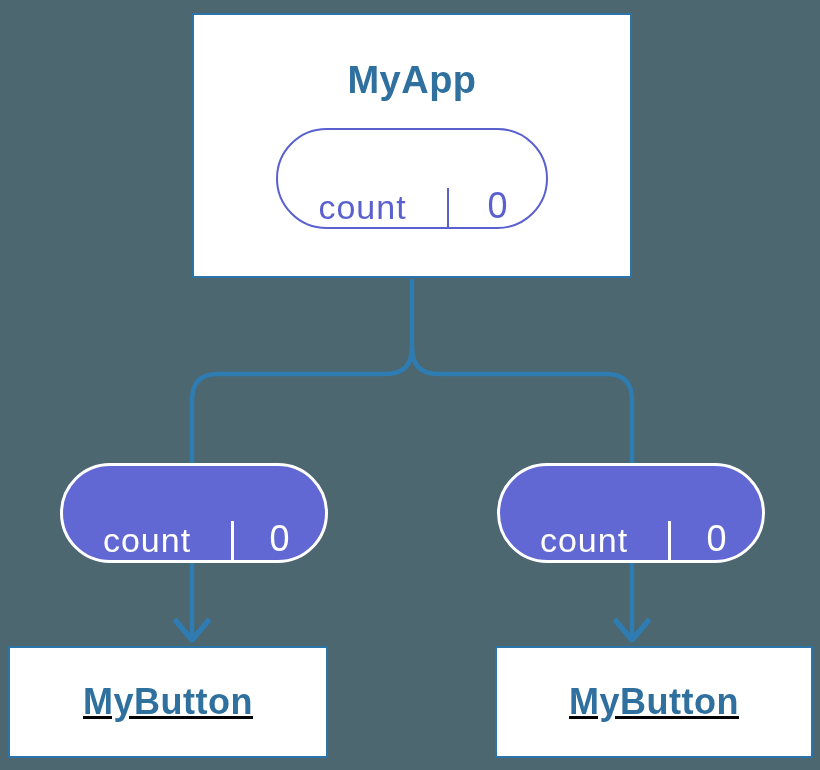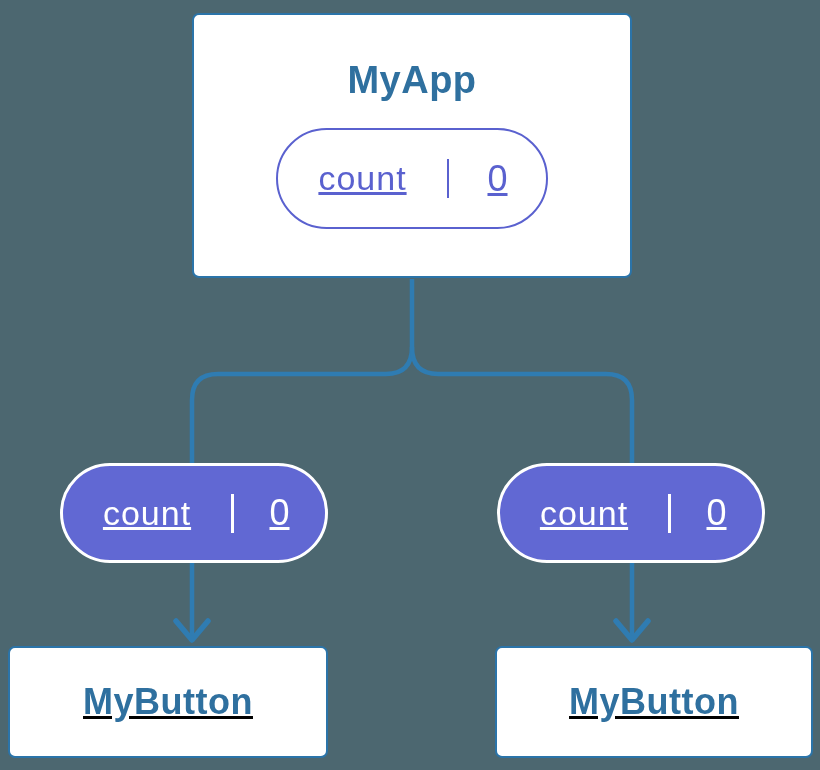--- a/index.html
+++ b/index.html
@@ -31,21 +31,21 @@
     pointer-events: none;
   }
   svg.connectors path {
     fill: none;
     stroke: currentColor;
   }
   .card {
     position: absolute;
     background: var(--card-bg);
     border: 2.5px solid var(--card-border);
-    border-radius: 7px;
+    border-radius: 1px;
     display: flex;
     flex-direction: column;
     align-items: center;
   }
   .card-root {
     left: 192px; top: 13px;
     width: 440px; height: 265px;
     padding-top: 46px;
   }
   .card-title {
@@ -55,24 +55,23 @@
     letter-spacing: 0.5px;
     line-height: 1;
   }
   .card-child {
     justify-content: center;
     text-decoration: underline;
   }
   .card-child .card-title { font-size: 36px; }
   .pill {
     display: flex;
-    align-items: center;
+    align-items: flex-end;
     border-radius: 52px;
     overflow: hidden;
-    text-decoration: underline;
   }
   .pill-outline {
     margin-top: 29px;
     width: 272px; height: 101px;
     border: 2.5px solid var(--purple-stroke);
     background: var(--card-bg);
     color: var(--purple-stroke);
   }
   .pill-filled {
     position: absolute;

